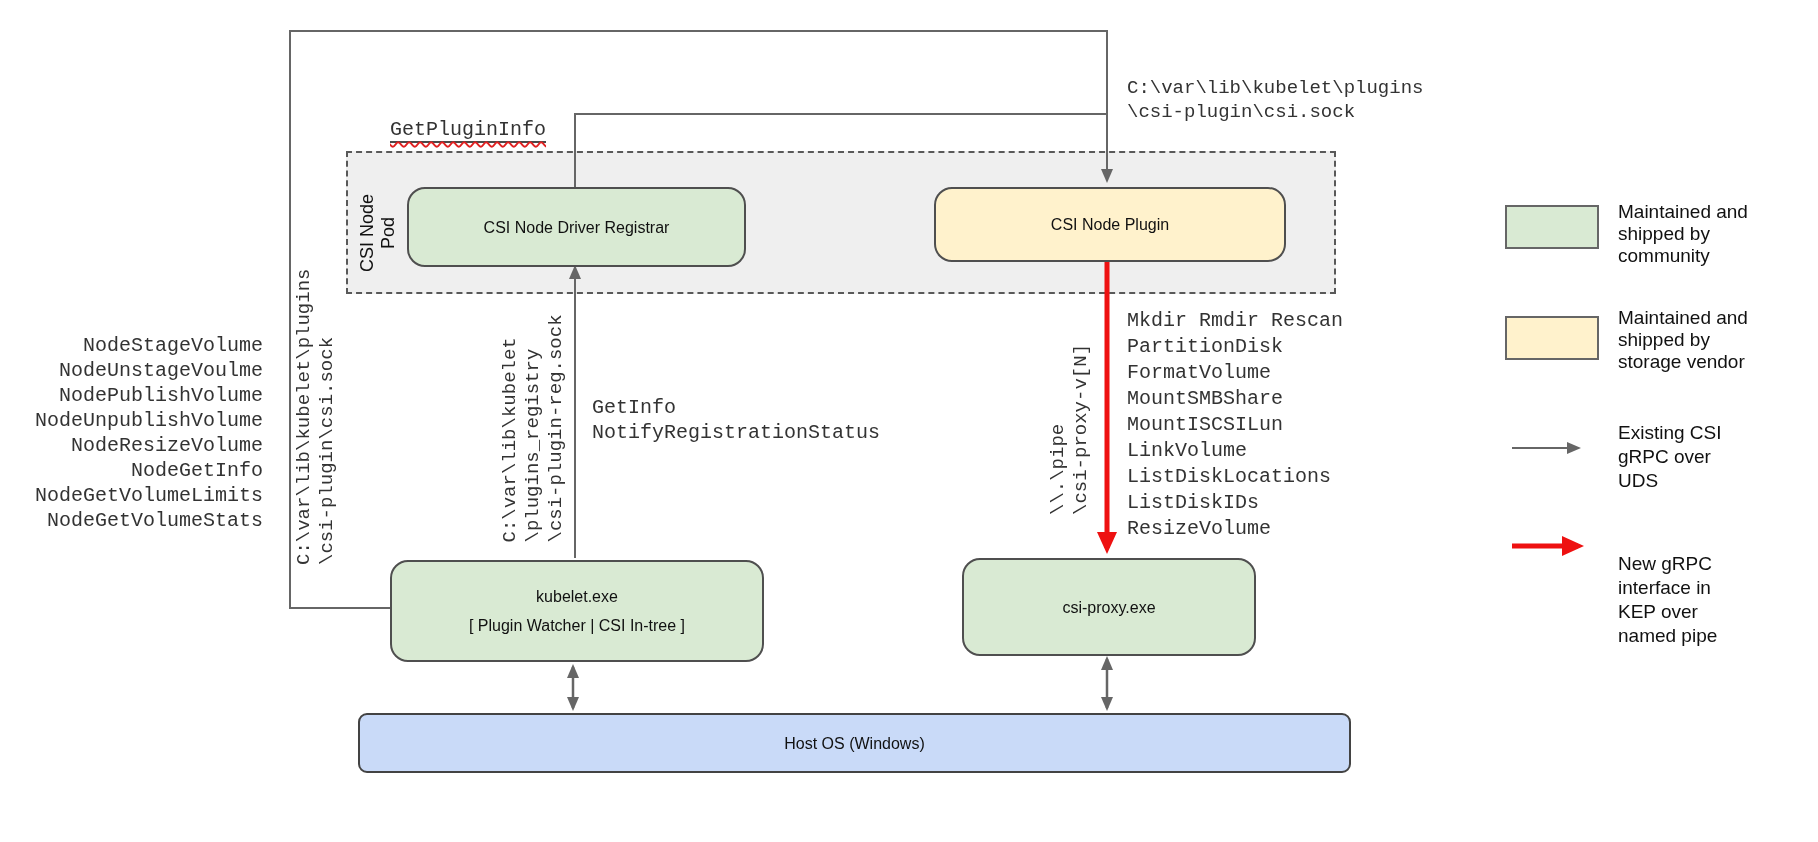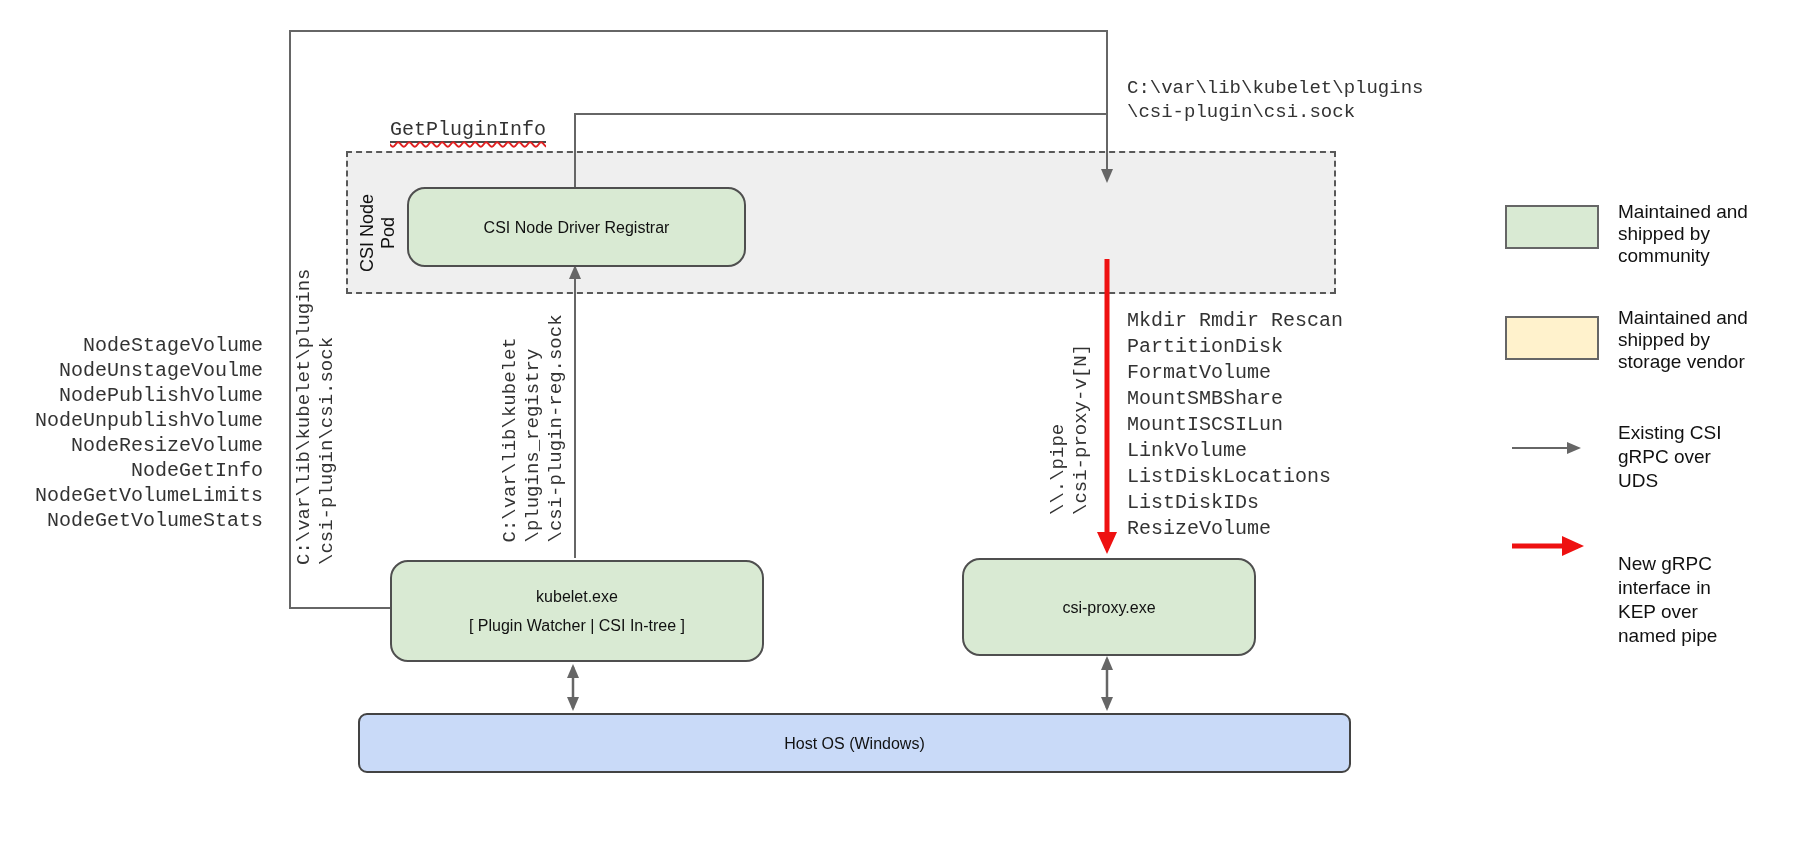--- a/index.html
+++ b/index.html
@@ -61,20 +61,23 @@
     <path d="M1512,448 L1578,448" fill="none" stroke="#666666" stroke-width="2" marker-end="url(#mg)"></path>
     <path d="M1512,546 L1578,546" fill="none" stroke="#ee1111" stroke-width="5" marker-end="url(#mr)"></path>
   </svg>
 
   <div class="abs rot podlabel" style="left:323px;top:212px;">CSI Node Pod</div>
 
   <div class="abs box green r18" style="left:407px;top:187px;width:335px;height:76px;">
     <span>CSI Node Driver Registrar</span>
   </div>
 
+  <div class="abs box yellow r18" style="left:934px;top:187px;width:348px;height:71px;">
+    <span>CSI Node Plugin</span>
+  </div>
 
   <div class="abs box green r18" style="left:390px;top:560px;width:370px;height:98px;flex-direction:column;">
     <span>kubelet.exe</span>
     <span>[ Plugin Watcher | CSI In-tree ]</span>
   </div>
 
   <div class="abs box green r18" style="left:962px;top:558px;width:290px;height:94px;">
     <span>csi-proxy.exe</span>
   </div>
 
@@ -92,20 +95,22 @@
   <div class="abs rot mono ml" style="left:166px;top:392px;width:300px;height:46px;text-align:left;">C:\var\lib\kubelet\plugins
 \csi-plugin\csi.sock</div>
 
   <div class="abs rot mono ml" style="left:413px;top:388px;width:240px;height:69px;text-align:left;">C:\var\lib\kubelet
 \plugins_registry
 \csi-plugin-reg.sock</div>
 
   <div class="abs rot mono ml" style="left:975px;top:397px;width:190px;height:46px;text-align:left;">\\.\pipe
 \csi-proxy-v[N]</div>
 
+  <div class="abs mono ml list" style="left:592px;top:395px;">GetInfo
+NotifyRegistrationStatus</div>
 
   <div class="abs mono list" style="left:28px;top:333px;width:235px;text-align:right;">
     <div>NodeStageVolume</div>
     <div>NodeUnstageVoulme</div>
     <div>NodePublishVolume</div>
     <div>NodeUnpublishVolume</div>
     <div>NodeResizeVolume</div>
     <div>NodeGetInfo</div>
     <div>NodeGetVolumeLimits</div>
     <div>NodeGetVolumeStats</div>

